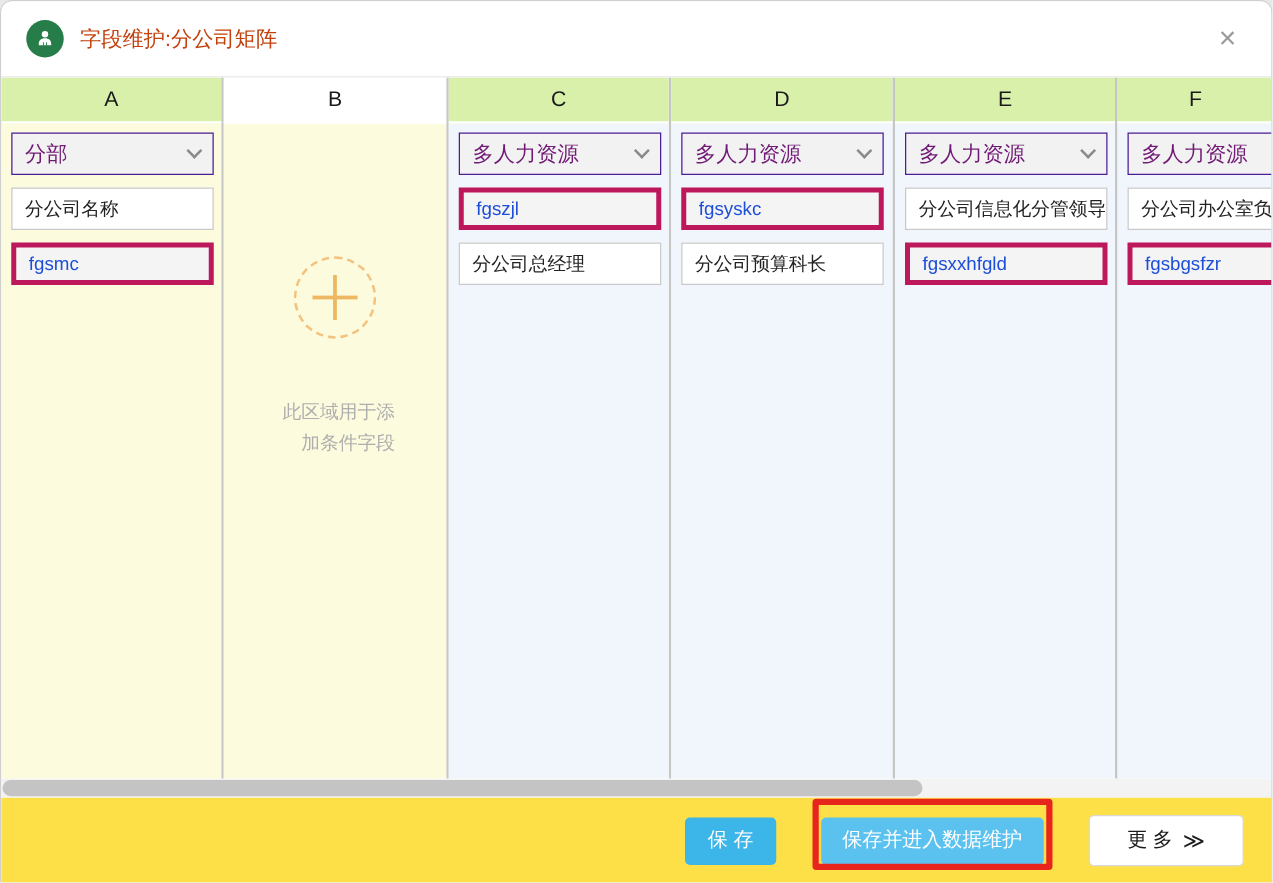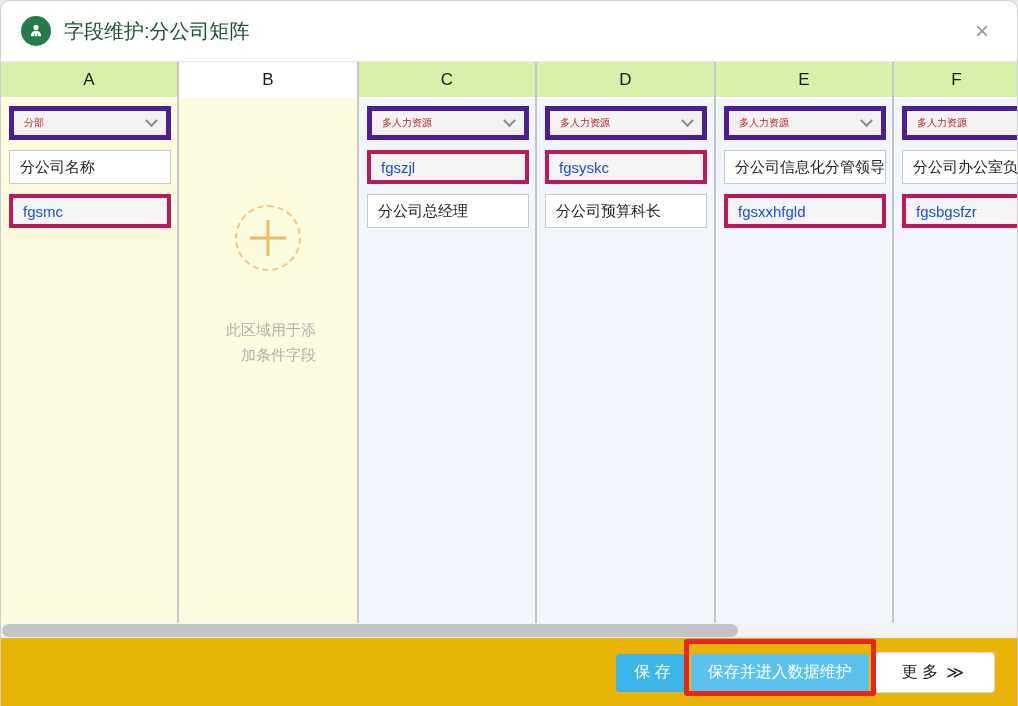--- a/index.html
+++ b/index.html
@@ -22,21 +22,21 @@
     padding: 0 20px;
     border-bottom: 1px solid #e8e8e8;
     background: #fff;
   }
   .title-icon {
     width: 30px; height: 30px; border-radius: 50%;
     background: #267d49;
     display: flex; align-items: center; justify-content: center;
     margin-right: 13px; flex: 0 0 auto;
   }
-  .title-text { font-size: 20px; color: #14532d; }
+  .title-text { font-size: 17px; color: #c2410c; }
   .close-btn {
     margin-left: auto;
     font-size: 24px; color: #9a9a9a;
     line-height: 1; cursor: pointer;
     padding: 4px 8px;
   }
 
   
   .grid {
     display: flex;
@@ -62,25 +62,25 @@
   .hdr-green  { background: #d9f0ab; }
   .hdr-white  { background: #ffffff; }
 
   .col-body { flex: 1 1 auto; padding: 7px 8px; overflow: hidden; }
   .body-yellow { background: #fdfbdd; }
   .body-blue   { background: #f0f6fb; }
 
   .select {
     height: 34px; width: 162px;
     background: #f2f2f2;
-    border: 5px solid #4c1d95;
+    border: 1px solid #4c1d95;
     display: flex; align-items: center;
     padding: 0 10px;
     margin-bottom: 10px;
-    font-size: 10px; color: #b91c1c;
+    font-size: 17px; color: #701a75;
     cursor: pointer;
     flex: none;
   }
   .select .sel-text { flex: 1 1 auto; white-space: nowrap; overflow: hidden; }
   .chev {
     width: 9px; height: 9px; flex: 0 0 auto;
     border-right: 2px solid #8a8a8a; border-bottom: 2px solid #8a8a8a;
     transform: rotate(45deg) translate(-2px,-2px);
   }
 
@@ -128,34 +128,35 @@
   .hscroll-thumb {
     position: absolute; left: 1px; top: 1px;
     width: 736px; height: 13px;
     background: #c4c4c4; border-radius: 7px;
     cursor: pointer;
   }
 
   
   .footer {
     height: 69px;
-    background: #eab308;
+    background: #fde047;
     display: flex; align-items: center; justify-content: flex-end;
     padding-right: 22px;
+    gap: 20px;
   }
   .btn {
     border: none; cursor: pointer;
     font-family: inherit;
     font-size: 16px;
     border-radius: 4px;
     height: 38px;
     padding: 0 18px;
   }
   .btn-blue { background: #3cb5e9; color: #fff; }
-  .annot-wrap { position: relative; display: inline-flex; margin: 0 2px; }
+  .annot-wrap { position: relative; display: inline-flex; margin: 0 16px; }
   .btn-blue-hl { background: #5bc1ef; color: #fff; height: 38px; padding: 0 17px; }
   .red-box {
     position: absolute;
     left: -7px; right: -7px; top: -15px; bottom: -4px;
     border: 5px solid #e8251c;
     border-radius: 3px;
     pointer-events: none;
   }
   .btn-white {
     background: #fff; color: #1c1c1c;

